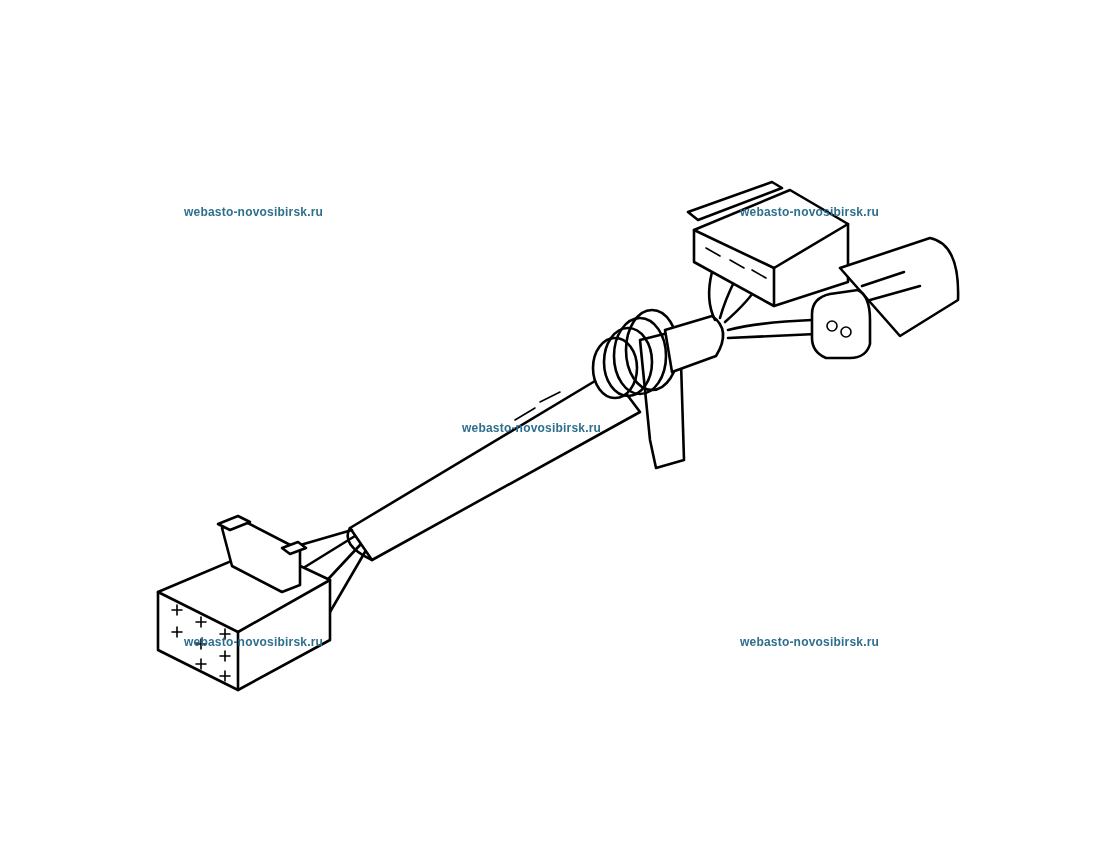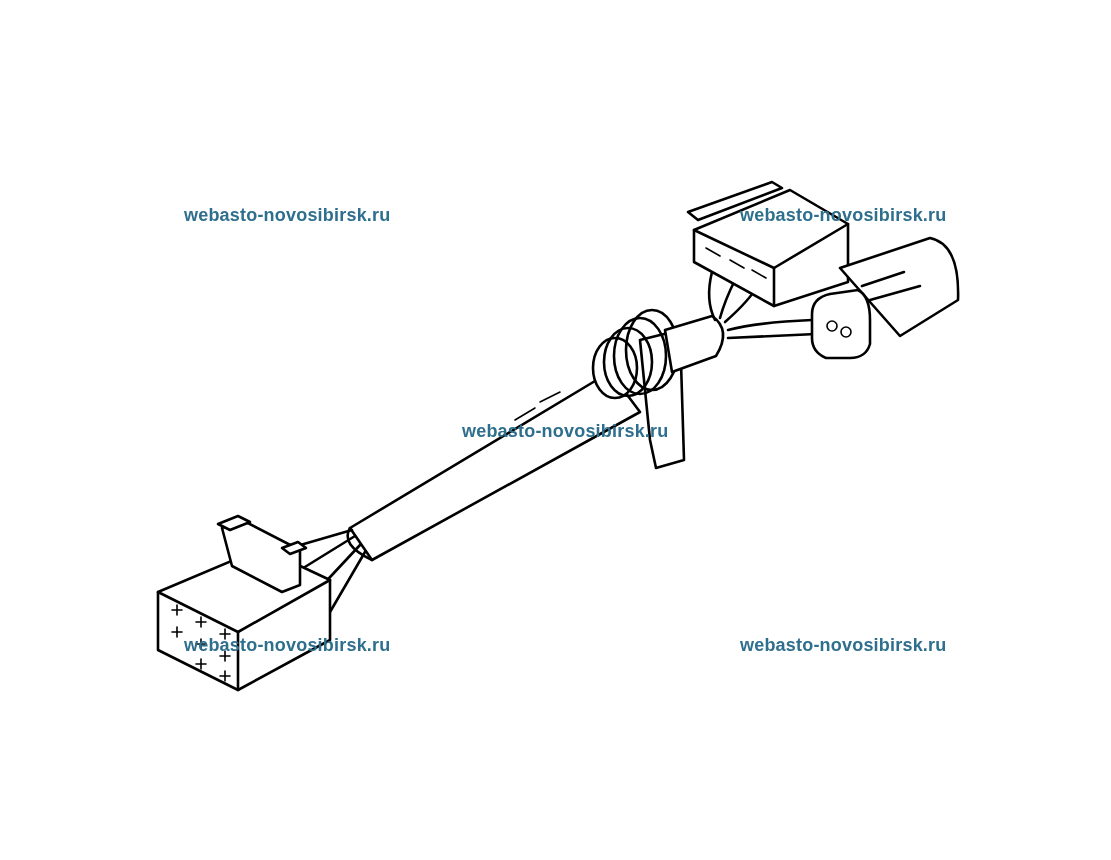--- a/index.html
+++ b/index.html
@@ -1,18 +1,18 @@
 <!DOCTYPE html>
 <html><head>
 <meta charset="utf-8">
 <style>
   html, body { margin: 0; padding: 0; background: #ffffff; }
   body { width: 1111px; height: 860px; position: relative; overflow: hidden; font-family: "Liberation Sans", sans-serif; }
   #drawing { position: absolute; left: 0; top: 0; width: 1111px; height: 860px; }
-  .wm { position: absolute; font-family: "Liberation Sans", sans-serif; font-weight: bold; font-size: 18px; letter-spacing: 0.2px; white-space: nowrap; }
+  .wm { position: absolute; font-family: "Liberation Sans", sans-serif; font-weight: bold; font-size: 12px; letter-spacing: 0.2px; white-space: nowrap; }
   svg .ln { fill: none; stroke: #000; stroke-width: 2.6; stroke-linejoin: round; stroke-linecap: round; }
   svg .fw { fill: #fff; stroke: #000; stroke-width: 2.6; stroke-linejoin: round; stroke-linecap: round; }
   svg .thin { fill: none; stroke: #000; stroke-width: 1.6; stroke-linecap: round; }
 </style>
 </head>
 <body>
 
 <svg id="drawing" viewBox="0 0 1111 860" xmlns="http://www.w3.org/2000/svg">
 
   <g>

